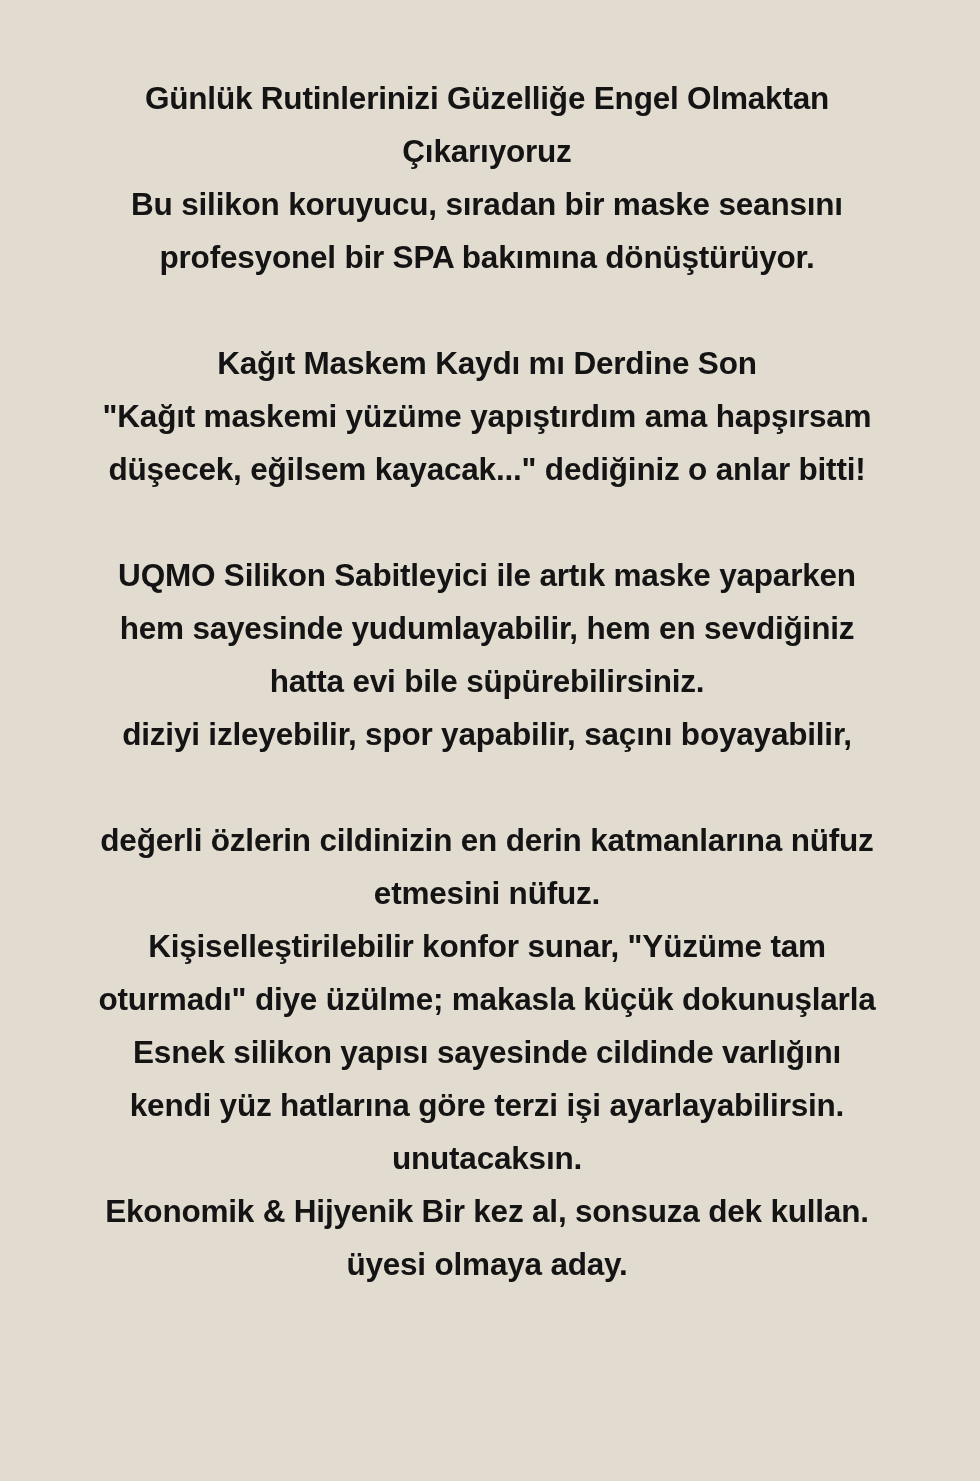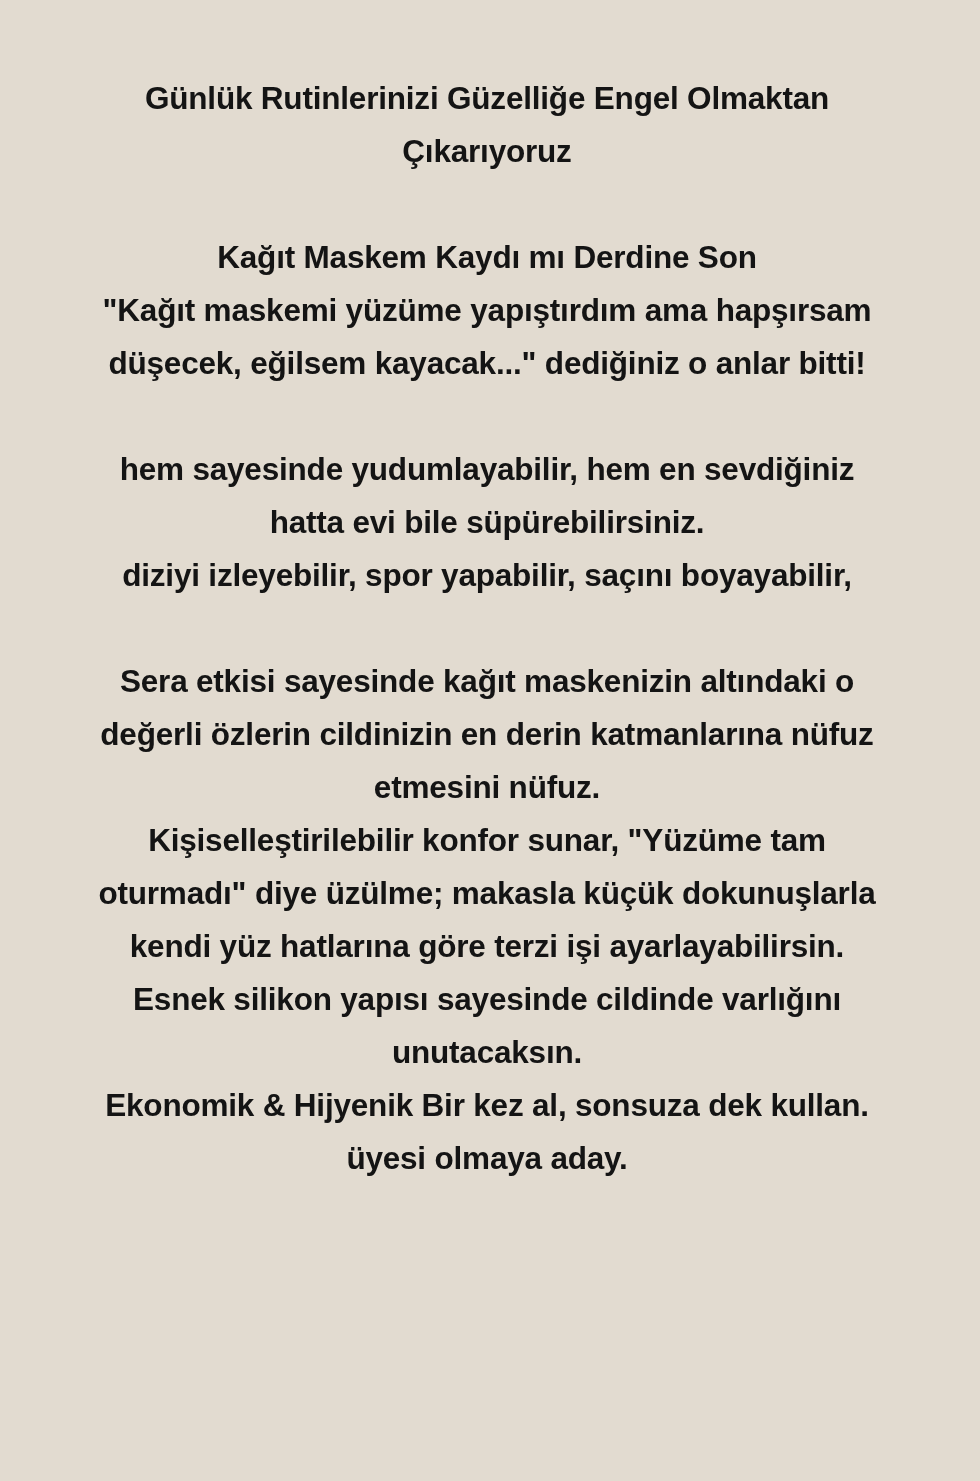--- a/index.html
+++ b/index.html
@@ -43,46 +43,48 @@
   }
 </style>
 </head>
 <body>
 
 <div class="page">
 
   <div class="block">
     <p class="line">Günlük Rutinlerinizi Güzelliğe Engel Olmaktan</p>
     <p class="line">Çıkarıyoruz</p>
+    <p class="line">Bu silikon koruyucu, sıradan bir maske seansını</p>
+    <p class="line">profesyonel bir SPA bakımına dönüştürüyor.</p>
   </div>
 
   <div class="spacer"></div>
 
   <div class="block">
     <p class="line">Kağıt Maskem Kaydı mı Derdine Son</p>
     <p class="line">"Kağıt maskemi yüzüme yapıştırdım ama hapşırsam</p>
     <p class="line">düşecek, eğilsem kayacak..." dediğiniz o anlar bitti!</p>
   </div>
 
   <div class="spacer"></div>
 
   <div class="block">
+    <p class="line">UQMO Silikon Sabitleyici ile artık maske yaparken</p>
     <p class="line">hem sayesinde yudumlayabilir, hem en sevdiğiniz</p>
     <p class="line">hatta evi bile süpürebilirsiniz.</p>
     <p class="line">diziyi izleyebilir, spor yapabilir, saçını boyayabilir,</p>
   </div>
 
   <div class="spacer"></div>
 
   <div class="block">
-    <p class="line">Sera etkisi sayesinde kağıt maskenizin altındaki o</p>
     <p class="line">değerli özlerin cildinizin en derin katmanlarına nüfuz</p>
     <p class="line">etmesini nüfuz.</p>
     <p class="line">Kişiselleştirilebilir konfor sunar, "Yüzüme tam</p>
     <p class="line">oturmadı" diye üzülme; makasla küçük dokunuşlarla</p>
+    <p class="line">Esnek silikon yapısı sayesinde cildinde varlığını</p>
     <p class="line">kendi yüz hatlarına göre terzi işi ayarlayabilirsin.</p>
-    <p class="line">Esnek silikon yapısı sayesinde cildinde varlığını</p>
     <p class="line">unutacaksın.</p>
     <p class="line">Ekonomik &amp; Hijyenik Bir kez al, sonsuza dek kullan.</p>
     <p class="line">üyesi olmaya aday.</p>
   </div>
 
 </div>
 
 </body></html>

